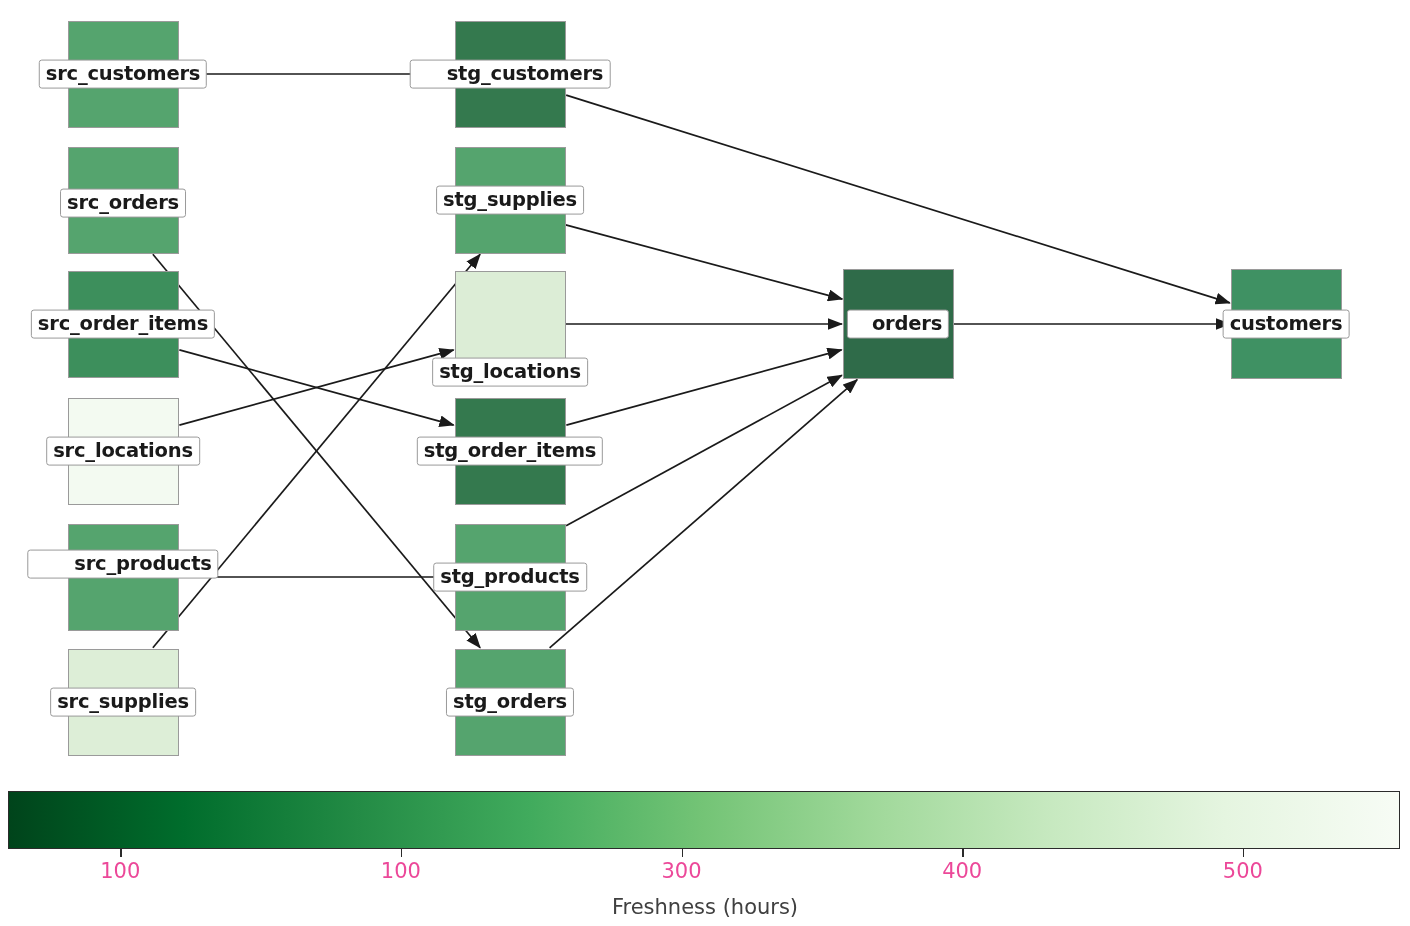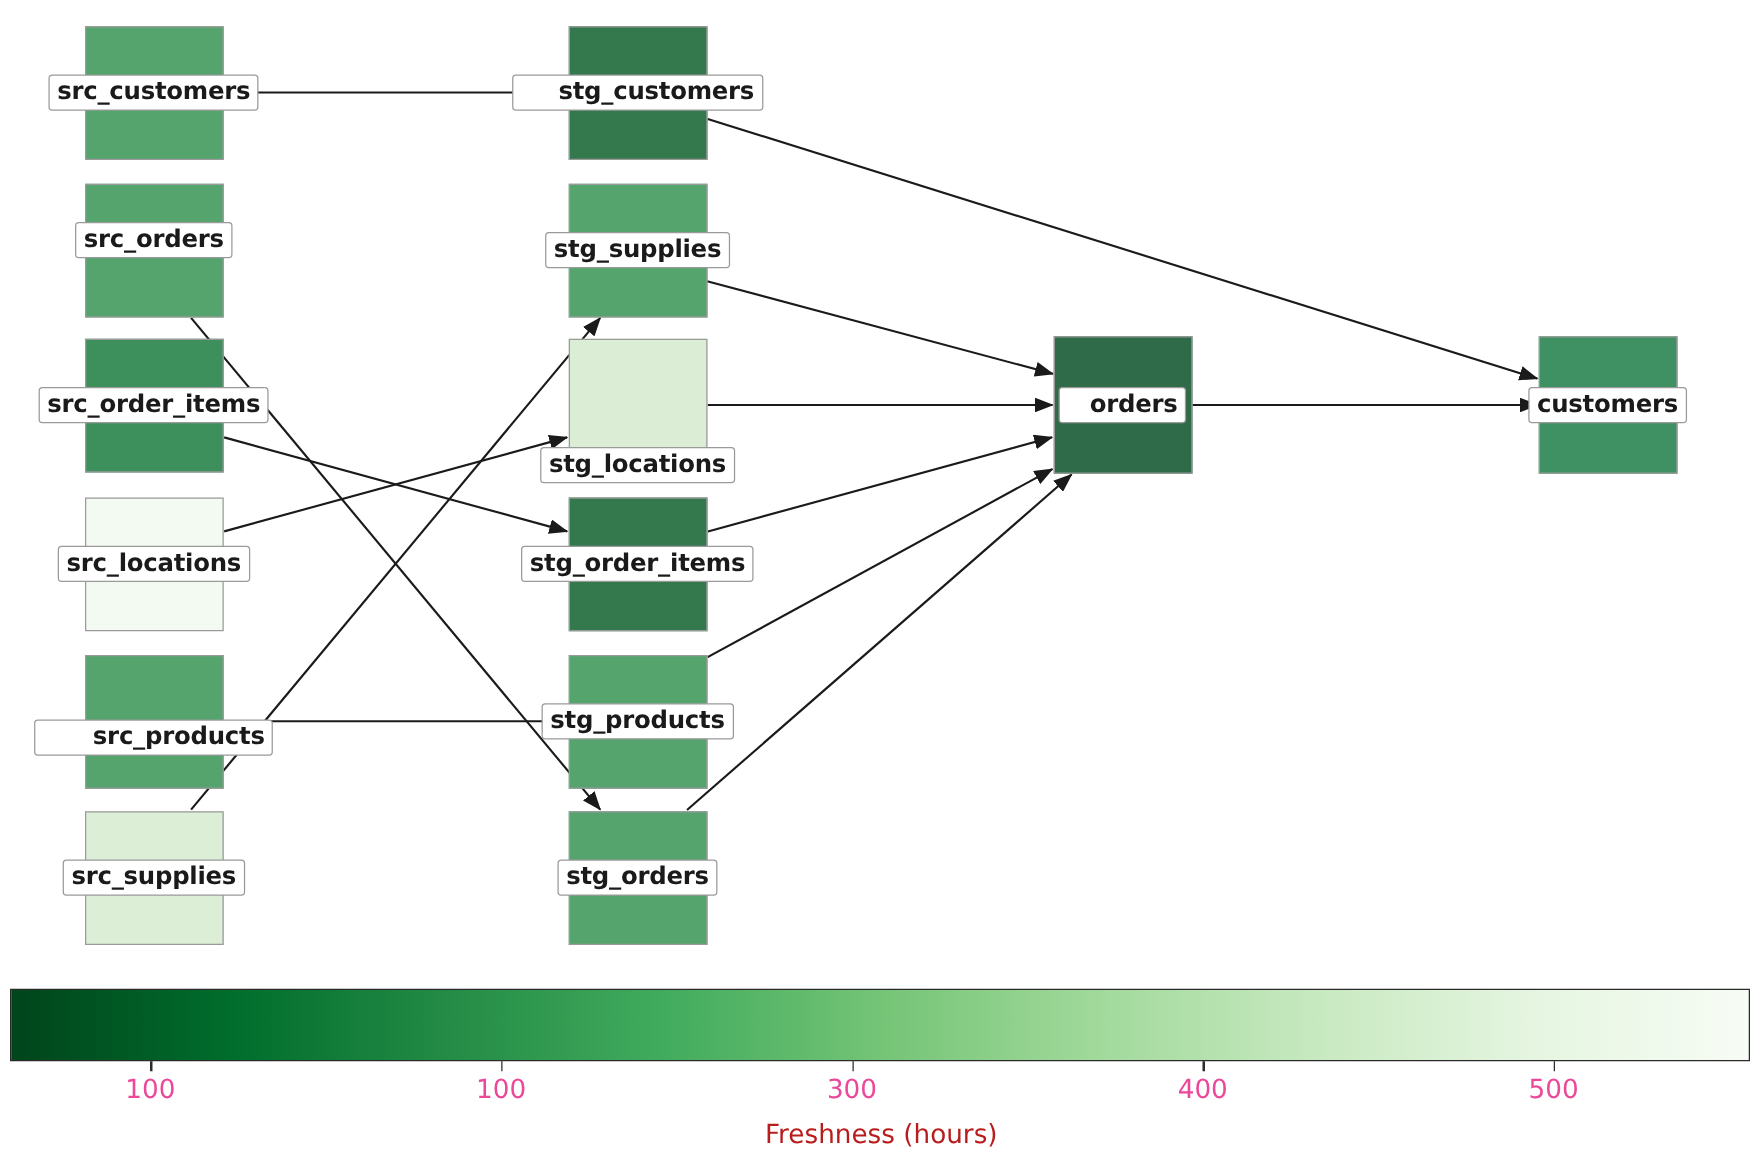--- a/index.html
+++ b/index.html
@@ -20,21 +20,21 @@
 
   #edges{position:absolute;left:0;top:0;width:1410px;height:926px;pointer-events:none;}
 
   #colorbar-wrap{position:absolute;left:8px;top:791px;width:1392px;height:58px;}
   #colorbar{position:absolute;left:0;top:0;width:100%;height:100%;
             border:1.6px solid #2b2b2b;box-sizing:border-box;}
   .cb-tick{position:absolute;top:849px;width:1.4px;height:8px;background:#2b2b2b;}
   .cb-ticklabel{position:absolute;top:859px;transform:translateX(-50%);
                 font-size:21px;color:#ec4899;}
   #cb-axis-label{position:absolute;top:895px;left:705px;transform:translateX(-50%);
-                 font-size:21px;color:#b91c1c;white-space:nowrap;}
+                 font-size:21px;color:#404040;white-space:nowrap;}
 </style>
 </head>
 <body>
 
 <div id="canvas">
 
   <svg id="edges" viewBox="0 0 1410 926" xmlns="http://www.w3.org/2000/svg">
     <defs>
       <marker id="arrowhead" markerWidth="9" markerHeight="7" refX="8.4" refY="3.5" orient="auto" markerUnits="strokeWidth">
         <path d="M0,0 L9,3.5 L0,7 z" fill="#1a1a1a"></path>
@@ -54,27 +54,27 @@
         <line x1="566.1161249821384" y1="525.7459219477219" x2="841.8838750178616" y2="375.2540780522781" stroke="#1a1a1a" stroke-width="1.7" marker-end="url(#arrowhead)"></line>
         <line x1="549.602768715492" y1="647.9572325831915" x2="857.2150590840456" y2="379.6559843546236" stroke="#1a1a1a" stroke-width="1.7" marker-end="url(#arrowhead)"></line>
         <line x1="954" y1="324" x2="1230" y2="324" stroke="#1a1a1a" stroke-width="1.7" marker-end="url(#arrowhead)"></line>
       </g>
   </svg>
 
   <div id="nodes">
       <div class="node" style="left: 67.5px; top: 20.5px; width: 111px; height: 107px; background: rgb(85, 164, 110);"></div>
       <div class="node-label" style="left: 123px; top: 74px;">src_customers</div>
       <div class="node" style="left: 67.5px; top: 146.5px; width: 111px; height: 107px; background: rgb(85, 164, 110);"></div>
-      <div class="node-label" style="left: 123px; top: 192px;">src_orders</div>
+      <div class="node-label" style="left: 123px; top: 203px;">src_orders</div>
       <div class="node" style="left: 67.5px; top: 270.5px; width: 111px; height: 107px; background: rgb(61, 143, 92);"></div>
       <div class="node-label" style="left: 123px; top: 324px;">src_order_items</div>
       <div class="node" style="left: 67.5px; top: 397.5px; width: 111px; height: 107px; background: rgb(243, 250, 241);"></div>
       <div class="node-label" style="left: 123px; top: 451px;">src_locations</div>
       <div class="node" style="left: 67.5px; top: 523.5px; width: 111px; height: 107px; background: rgb(85, 164, 110);"></div>
-      <div class="node-label" style="left: 123px; top: 590px; padding-left: 46px;">src_products</div>
+      <div class="node-label" style="left: 123px; top: 564px; padding-left: 46px;">src_products</div>
       <div class="node" style="left: 67.5px; top: 648.5px; width: 111px; height: 107px; background: rgb(221, 238, 215);"></div>
       <div class="node-label" style="left: 123px; top: 702px;">src_supplies</div>
       <div class="node" style="left: 454.5px; top: 20.5px; width: 111px; height: 107px; background: rgb(52, 121, 78);"></div>
       <div class="node-label" style="left: 510px; top: 74px; padding-left: 36px;">stg_customers</div>
       <div class="node" style="left: 454.5px; top: 146.5px; width: 111px; height: 107px; background: rgb(85, 164, 110);"></div>
       <div class="node-label" style="left: 510px; top: 200px;">stg_supplies</div>
       <div class="node" style="left: 454.5px; top: 270.5px; width: 111px; height: 107px; background: rgb(220, 237, 214);"></div>
       <div class="node-label" style="left: 510px; top: 324px; margin-top: 48px;">stg_locations</div>
       <div class="node" style="left: 454.5px; top: 397.5px; width: 111px; height: 107px; background: rgb(52, 121, 78);"></div>
       <div class="node-label" style="left: 510px; top: 451px;">stg_order_items</div>

